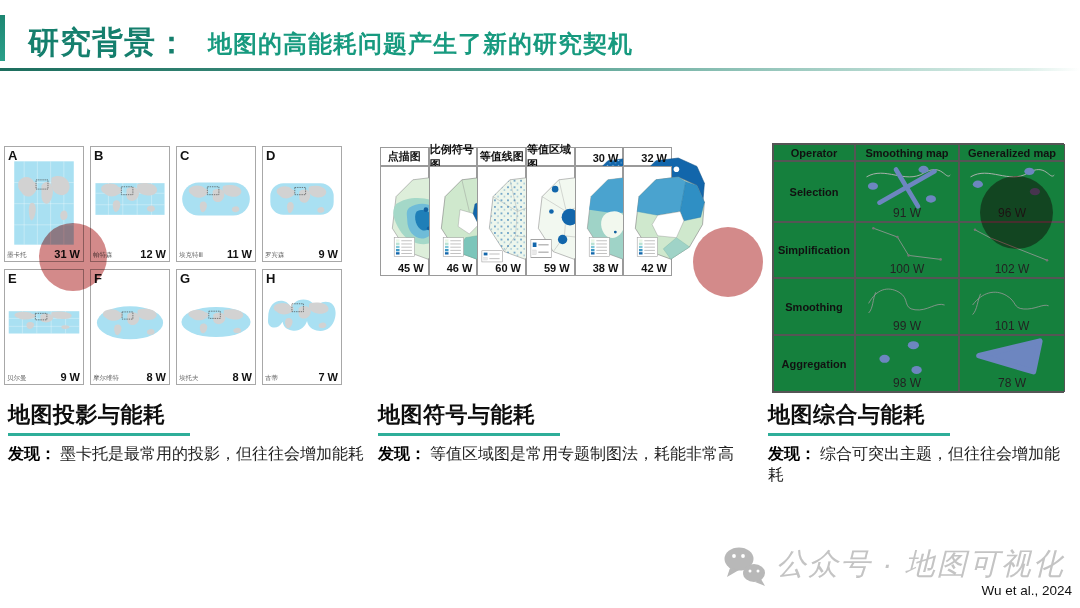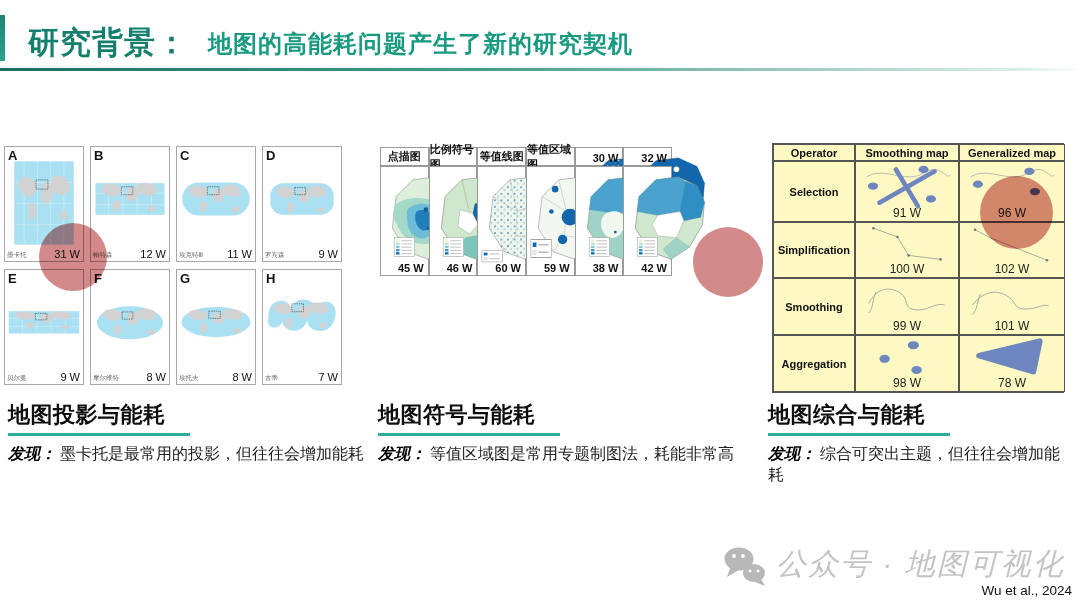--- a/index.html
+++ b/index.html
@@ -14,46 +14,46 @@
                background:linear-gradient(90deg,#1d6e5e,#4a9a8a 45%,#dcefe9 95%,#ffffff);}
   
   .proj-panel{position:absolute;left:4px;top:146px;width:340px;display:grid;
               grid-template-columns:repeat(4,80px);grid-auto-rows:116px;column-gap:6px;row-gap:7px;}
   .pcell{position:relative;border:1px solid #a8a8a8;background:#fff;box-sizing:border-box;}
   .pletter{position:absolute;left:3px;top:1px;font-size:13px;font-weight:bold;color:#111;}
   .pmap{position:absolute;left:3px;top:16px;width:72px;height:44px;}
   .pmap-tall{position:absolute;left:4px;top:13px;width:70px;height:86px;}
   .pfoot{position:absolute;left:2px;right:3px;bottom:1px;display:flex;justify-content:space-between;align-items:flex-end;}
   .pname{font-size:6.5px;color:#666;}
-  .pwatts{font-size:11px;font-weight:normal;color:#111;margin-top:13px;}
+  .pwatts{font-size:11px;font-weight:bold;color:#111;margin-top:13px;}
   
   .sym-panel{position:absolute;left:380px;top:147px;width:292px;display:grid;
              grid-template-columns:repeat(6,1fr);grid-template-rows:19px 110px 111px;}
   .shead{border:0.5px solid #9a9a9a;background:#fff;font-size:11px;font-weight:bold;color:#111;
          display:flex;align-items:center;justify-content:center;box-sizing:border-box;}
   .scell{position:relative;border:0.5px solid #9a9a9a;background:#fff;box-sizing:border-box;}
   .smap{position:absolute;left:2px;top:2px;width:84px;height:100px;}
   .swatts{position:absolute;right:4px;bottom:1px;font-size:11px;font-weight:bold;color:#111;}
   
   .gen-panel{position:absolute;left:772px;top:143px;width:292px;display:grid;
              grid-template-columns:82px 104px 106px;grid-template-rows:17px 61px 56px 57px 57px;
              border:1px solid #555;box-sizing:border-box;}
-  .gcell{position:relative;border:0.6px solid #555;background:#fef9c3;box-sizing:border-box;}
+  .gcell{position:relative;border:0.6px solid #555;background:#15803d;box-sizing:border-box;}
   .ghead{font-size:11px;font-weight:bold;color:#111;display:flex;align-items:center;justify-content:center;}
   .gop{font-size:11px;font-weight:bold;color:#111;display:flex;align-items:center;justify-content:center;}
   .gmap{position:absolute;left:2px;top:2px;width:98px;height:40px;}
   .gwatts{position:absolute;left:0;right:0;bottom:1px;text-align:center;font-size:12px;color:#222;}
   
   .redcircle{position:absolute;border-radius:50%;background:#d08080;mix-blend-mode:multiply;opacity:0.92;z-index:30;}
   
   .section{position:absolute;top:400px;width:365px;}
   .sec-title{font-size:22px;font-weight:bold;color:#0d0d0d;letter-spacing:0.5px;}
   .sec-rule{width:182px;height:3px;background:#2eae99;margin-top:3px;}
   .sec-finding{margin-top:8px;font-size:16px;color:#222;}
-  .sec-finding b{color:#000;margin-right:4px;font-style:italic;}
+  .sec-finding b{color:#000;margin-right:4px;}
   
   .wechat-icon{position:absolute;left:722px;top:545px;width:46px;height:44px;}
   .watermark{position:absolute;left:776px;top:544px;font-size:30px;color:#c4c4c4;letter-spacing:2px;font-style:italic;}
   .citation{position:absolute;right:8px;top:583px;font-size:13.5px;color:#111;}
 </style>
 </head>
 <body>
 
 <svg width="0" height="0" style="position:absolute" aria-hidden="true">
   <defs>

